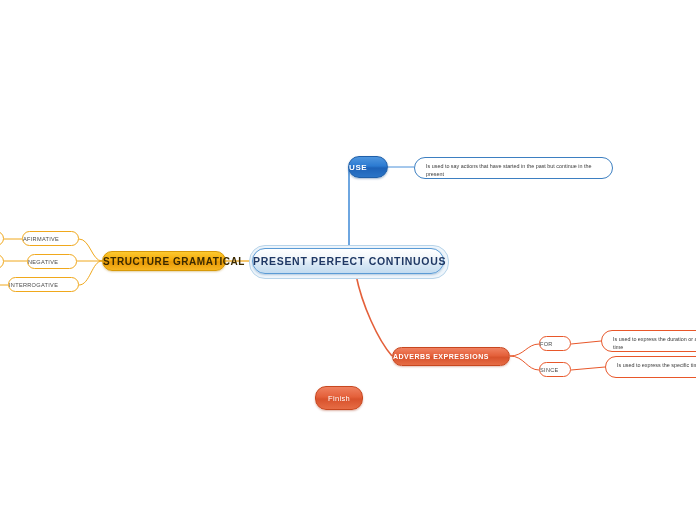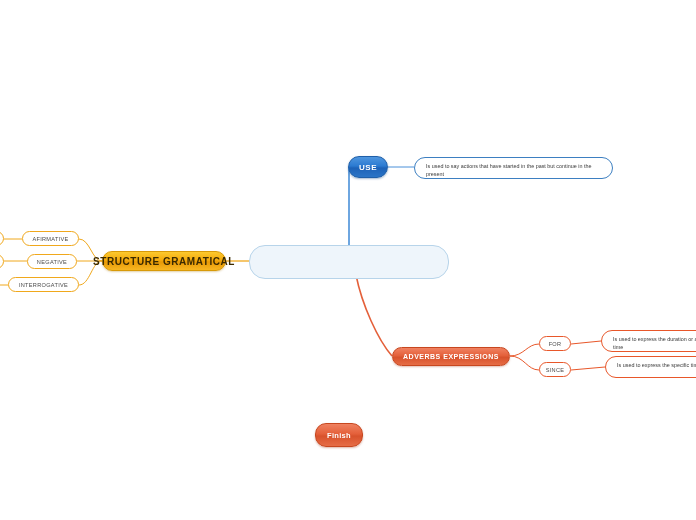--- a/index.html
+++ b/index.html
@@ -24,21 +24,20 @@
     width: 696px;
     height: 520px;
     pointer-events: none;
   }
 
   .node {
     position: absolute;
     box-sizing: border-box;
     display: flex;
     align-items: center;
-    justify-content: center;
     text-align: center;
     white-space: nowrap;
   }
 
   
   .node-root {
     left: 252px;
     top: 248px;
     width: 192px;
     height: 26px;
@@ -183,34 +182,34 @@
     white-space: normal;
     overflow: hidden;
   }
   .desc-for   { left: 601px; top: 330px; width: 130px; }
   .desc-since { left: 605px; top: 356px; width: 130px; }
 
   
   .finish-btn {
     position: absolute;
     left: 315px;
-    top: 423px;
+    top: 386px;
     width: 46px;
     height: 22px;
     border-radius: 11px;
     border: 1px solid #c7471f;
     background: linear-gradient(to bottom, #ef8160 0%, #e4603a 45%, #d8522c 55%, #e4apple 100%);
     background: linear-gradient(to bottom, #ef8160 0%, #e4603a 45%, #d8522c 55%, #e66c45 100%);
     box-shadow: 0 1px 2px rgba(170,70,40,0.4);
     display: flex;
     align-items: center;
     justify-content: center;
     color: #ffffff;
     font-size: 7.5px;
-    font-weight: bold;
+    font-weight: normal;
     letter-spacing: 0.3px;
     cursor: pointer;
   }
 </style>
 </head>
 <body>
 
 <div id="canvas">
 
   <svg id="connectors" viewBox="0 0 696 520" xmlns="http://www.w3.org/2000/svg">
@@ -232,20 +231,23 @@
     <path d="M356,275 C362,305 378,340 392,356" stroke="#e4603a" stroke-width="1.6" fill="none"></path>
 
     <path d="M510,356 C524,356 527,344 539,344" stroke="#e8572a" stroke-width="1" fill="none"></path>
     <path d="M510,356 C524,356 527,370 539,370" stroke="#e8572a" stroke-width="1" fill="none"></path>
 
     <path d="M571,344 L601,341" stroke="#e8572a" stroke-width="1" fill="none"></path>
     <path d="M571,370 L605,367" stroke="#e8572a" stroke-width="1" fill="none"></path>
   </svg>
 
   <div class="root-outer"></div>
+  <div class="node node-root">
+    <span>PRESENT PERFECT CONTINUOUS</span>
+  </div>
 
   <div class="node node-use">
     <span>USE</span>
   </div>
   <div class="desc-blue">Is used to say actions that have started in the past but continue in the present</div>
 
   <div class="node node-structure">
     <span>STRUCTURE GRAMATICAL</span>
   </div>
 

